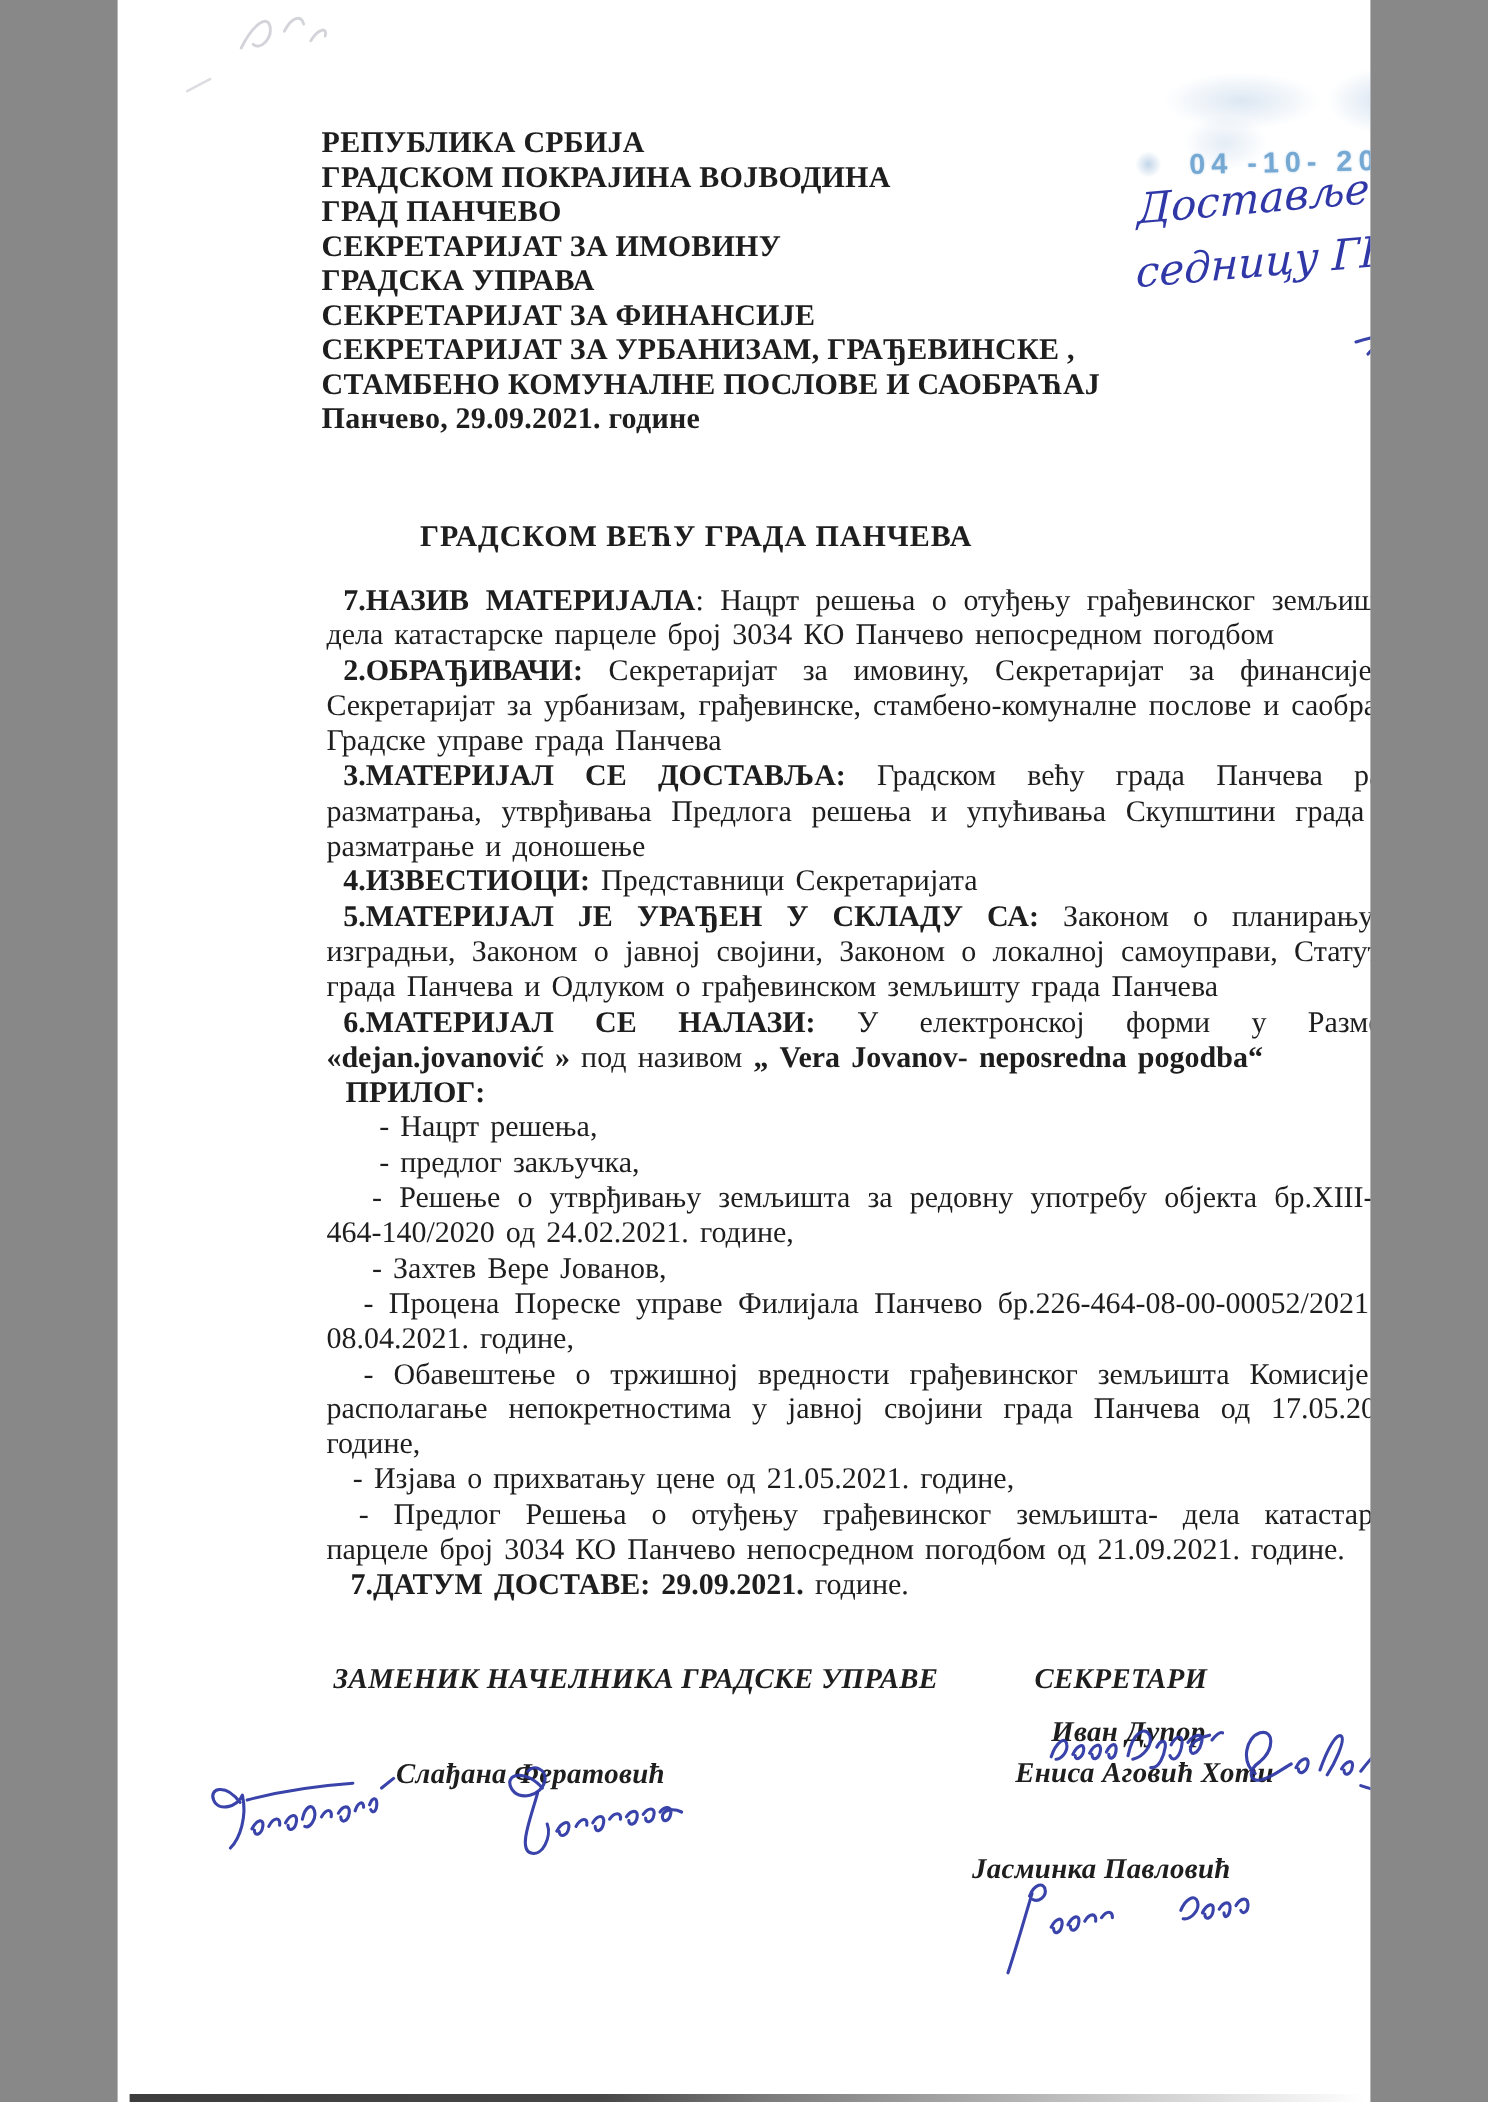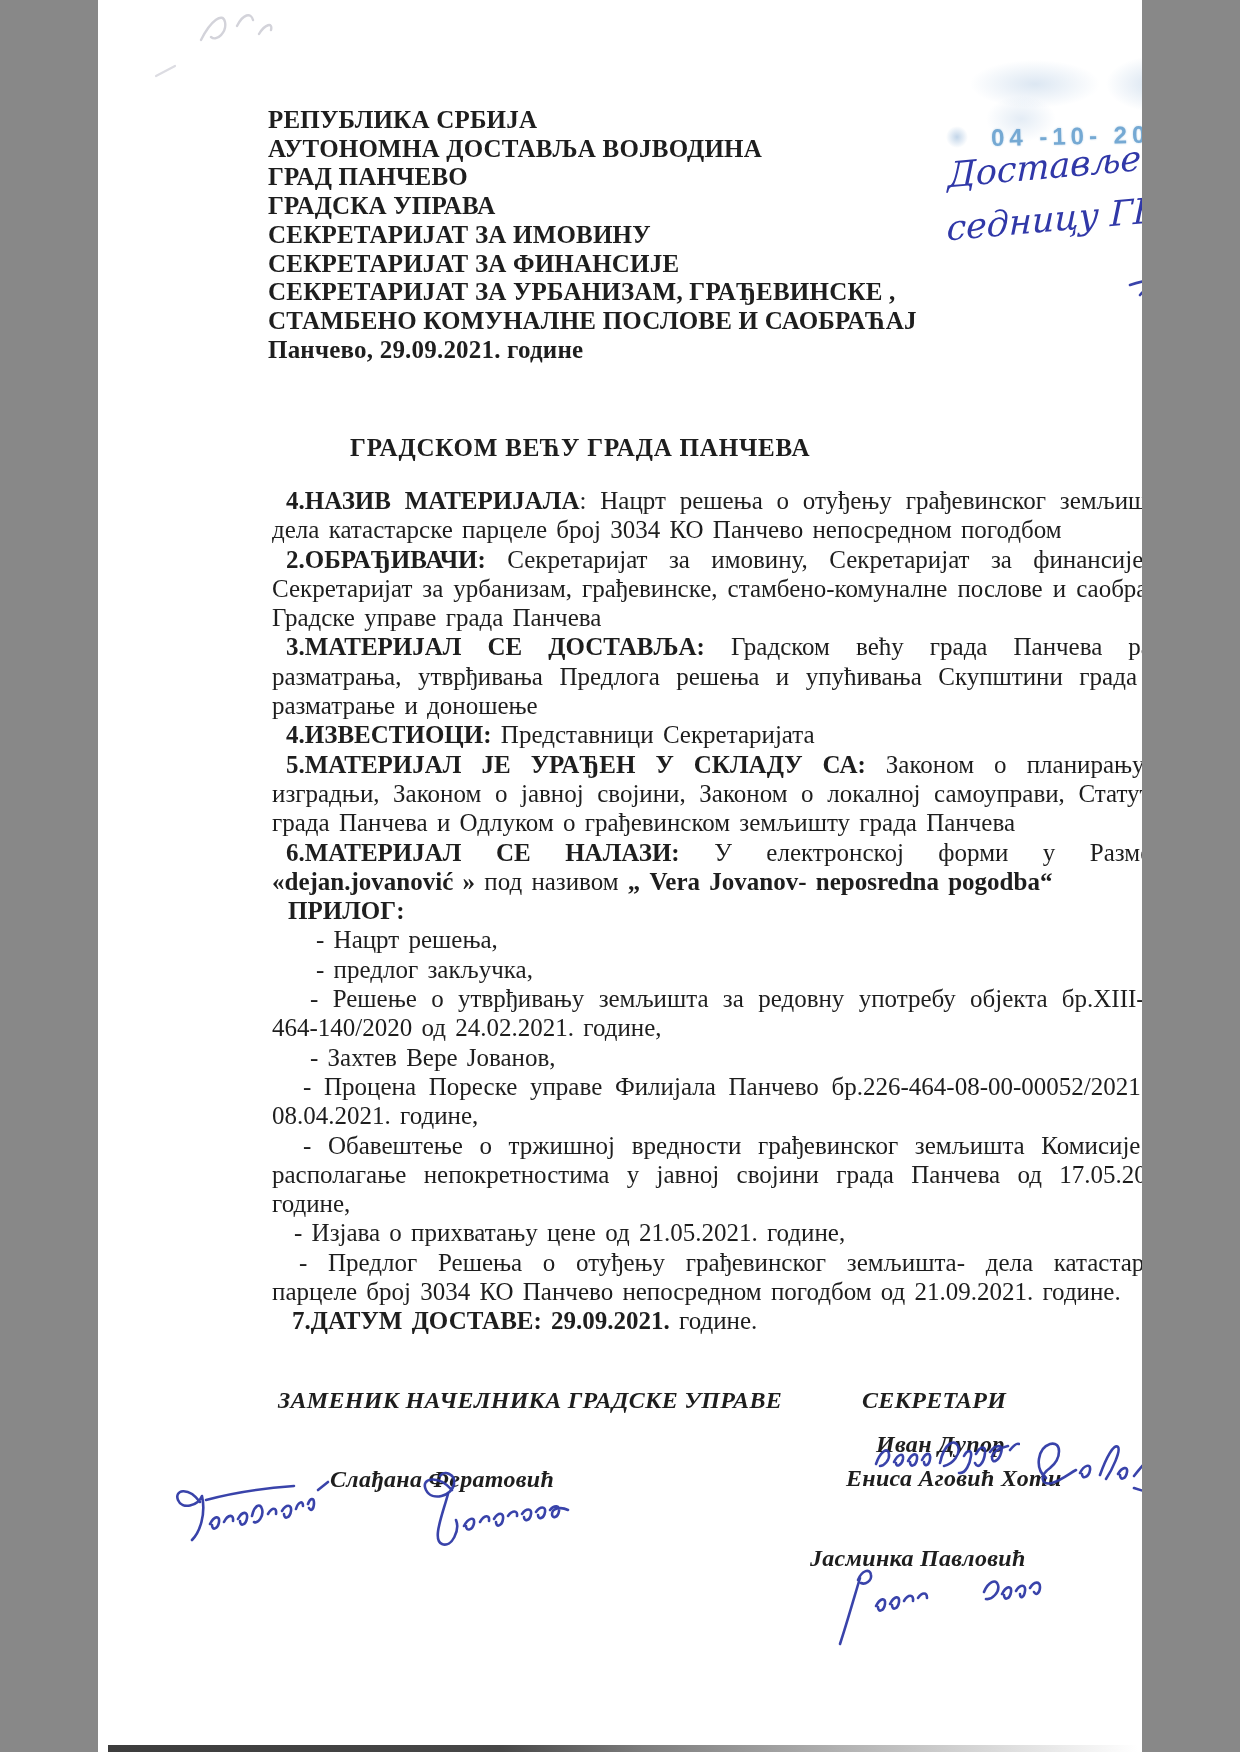--- a/index.html
+++ b/index.html
@@ -81,24 +81,24 @@
 
   <svg class="pencil" style="left:95px;top:6px;" width="110" height="46" viewBox="0 0 110 46">
     <path d="M8,34 C18,14 30,6 32,16 C34,26 24,36 18,31 M44,20 C50,8 58,6 60,14 M66,28 C72,18 80,16 78,24" stroke="#d3d3da" stroke-width="2.4" fill="none" stroke-linecap="round"></path>
   </svg>
   <svg class="pencil" style="left:56px;top:64px;" width="24" height="14" viewBox="0 0 24 14">
     <path d="M2,12 L21,2" stroke="#dcdce2" stroke-width="2.2" fill="none" stroke-linecap="round"></path>
   </svg>
 
   <div class="letterhead">
     <div>РЕПУБЛИКА СРБИЈА</div>
-    <div>АУТОНОМНА ДОСТАВЉА ВОЈВОДИНА</div>
+    <div>ГРАДСКОМ ПОКРАЈИНА ВОЈВОДИНА</div>
     <div>ГРАД ПАНЧЕВО</div>
+    <div>СЕКРЕТАРИЈАТ ЗА ИМОВИНУ</div>
     <div>ГРАДСКА УПРАВА</div>
-    <div>СЕКРЕТАРИЈАТ ЗА ИМОВИНУ</div>
     <div>СЕКРЕТАРИЈАТ ЗА ФИНАНСИЈЕ</div>
     <div>СЕКРЕТАРИЈАТ ЗА УРБАНИЗАМ, ГРАЂЕВИНСКЕ ,</div>
     <div>СТАМБЕНО КОМУНАЛНЕ ПОСЛОВЕ И САОБРАЋАЈ</div>
     <div>Панчево, 29.09.2021. године</div>
   </div>
 
   <div class="smudge" style="left:872px;top:60px;width:130px;height:48px;background:radial-gradient(closest-side,rgba(120,162,206,.26),rgba(120,162,206,0));"></div>
   <div class="smudge" style="left:1008px;top:56px;width:100px;height:56px;background:radial-gradient(closest-side,rgba(120,162,206,.30),rgba(120,162,206,0));"></div>
   <div class="smudge" style="left:888px;top:96px;width:70px;height:46px;background:radial-gradient(closest-side,rgba(120,162,206,.20),rgba(120,162,206,0));"></div>
   <div class="smudge" style="left:1056px;top:96px;width:60px;height:50px;background:radial-gradient(closest-side,rgba(120,162,206,.22),rgba(120,162,206,0));"></div>
@@ -114,21 +114,21 @@
   <svg class="sig-svg" style="left:1026px;top:253px;" width="112" height="62" viewBox="0 0 112 62">
     <path class="ink" d="M16,42 C36,20 62,6 74,8 C84,10 78,24 60,33 C44,41 40,49 56,51 C72,53 88,44 100,33"></path>
     <path class="ink" d="M70,6 C74,22 74,40 66,56"></path>
     <path class="ink" d="M6,32 C18,28 30,26 42,26"></path>
     <path class="ink" d="M98,46 C102,50 104,54 101,57"></path>
   </svg>
 
   <div class="addressee">ГРАДСКОМ ВЕЋУ ГРАДА ПАНЧЕВА</div>
 
   <div class="body-flow">
-    <p class="num"><b>4.НАЗИВ МАТЕРИЈАЛА</b><span>: Нацрт решења о отуђењу грађевинског земљишта- дела катастарске парцеле број 3034 КО Панчево непосредном погодбом</span></p>
+    <p class="num"><b>7.НАЗИВ МАТЕРИЈАЛА</b><span>: Нацрт решења о отуђењу грађевинског земљишта- дела катастарске парцеле број 3034 КО Панчево непосредном погодбом</span></p>
     <p class="num"><b>2.ОБРАЂИВАЧИ:</b><span> Секретаријат за имовину, Секретаријат за финансије и Секретаријат за урбанизам, грађевинске, стамбено-комуналне послове и саобраћај Градске управе града Панчева</span></p>
     <p class="num"><b>3.МАТЕРИЈАЛ СЕ ДОСТАВЉА:</b><span> Градском већу града Панчева ради разматрања, утврђивања Предлога решења и упућивања Скупштини града на разматрање и доношење</span></p>
     <p class="num"><b>4.ИЗВЕСТИОЦИ:</b><span> Представници Секретаријата</span></p>
     <p class="num"><b>5.МАТЕРИЈАЛ ЈЕ УРАЂЕН У СКЛАДУ СА:</b><span> Законом о планирању и изградњи,  Законом о јавној својини, Законом о локалној самоуправи, Статутом града Панчева и Одлуком о грађевинском земљишту града Панчева</span></p>
     <p class="num"><b>6.МАТЕРИЈАЛ СЕ НАЛАЗИ:</b><span> У електронској форми у Размени </span><b>«dejan.jovanović »</b><span> под називом </span><b>„ Vera Jovanov- neposredna pogodba“</b></p>
     <p class="prilog">ПРИЛОГ:</p>
     <p class="att-a">- Нацрт решења,</p>
     <p class="att-a">- предлог закључка,</p>
     <p class="att-b">- Решење о утврђивању земљишта за редовну употребу објекта бр.XIII-14-464-140/2020 од 24.02.2021. године,</p>
     <p class="att-b">- Захтев Вере Јованов,</p>

